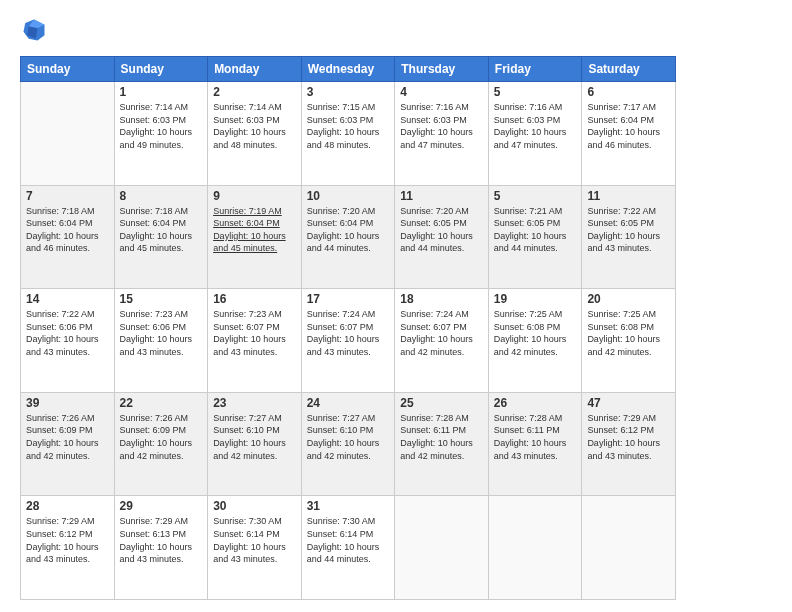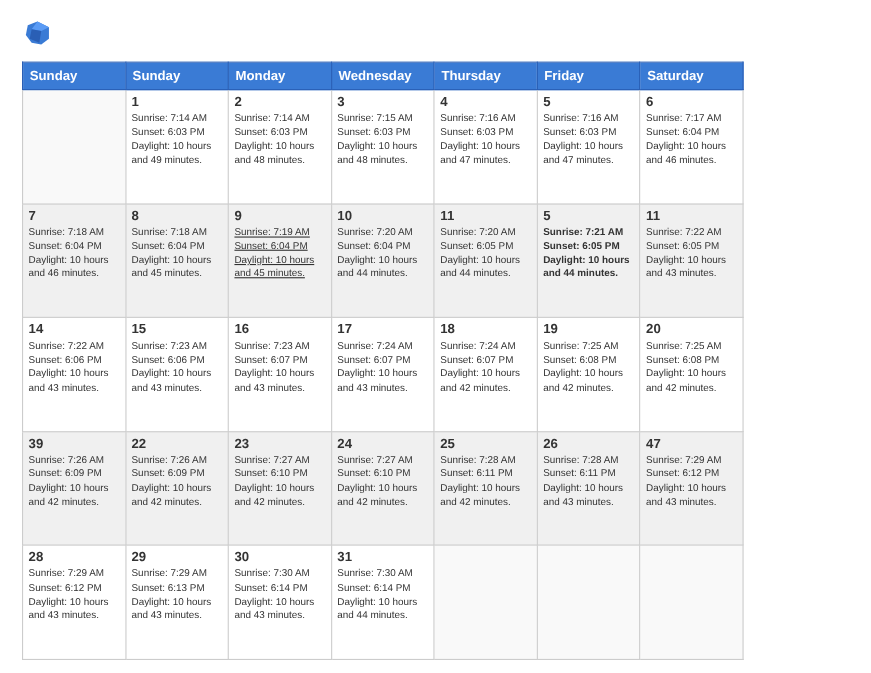--- a/index.html
+++ b/index.html
@@ -200,21 +200,21 @@
           </td>
           <td>
             <span class="day-num">11</span>
             <div class="cell-info" style="white-space: pre-line;">Sunrise: 7:20 AM
 Sunset: 6:05 PM
 Daylight: 10 hours
 and 44 minutes.</div>
           </td>
           <td>
             <span class="day-num">5</span>
-            <div class="cell-info" style="white-space: pre-line; font-weight: bold;">Sunrise: 7:21 AM
+            <div class="cell-info" style="white-space: pre-line;">Sunrise: 7:21 AM
 Sunset: 6:05 PM
 Daylight: 10 hours
 and 44 minutes.</div>
           </td>
           <td>
             <span class="day-num">11</span>
             <div class="cell-info" style="white-space: pre-line;">Sunrise: 7:22 AM
 Sunset: 6:05 PM
 Daylight: 10 hours
 and 43 minutes.</div>

